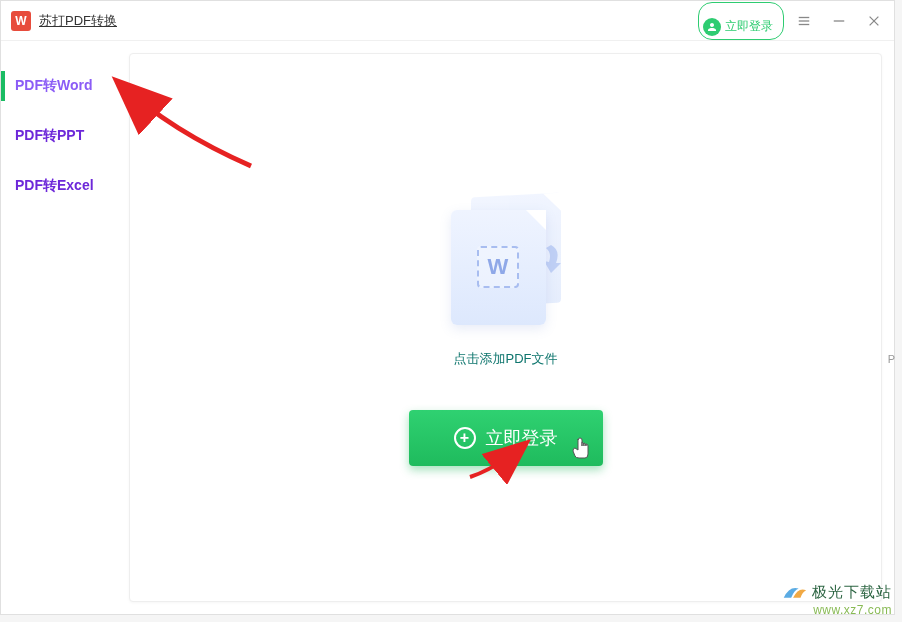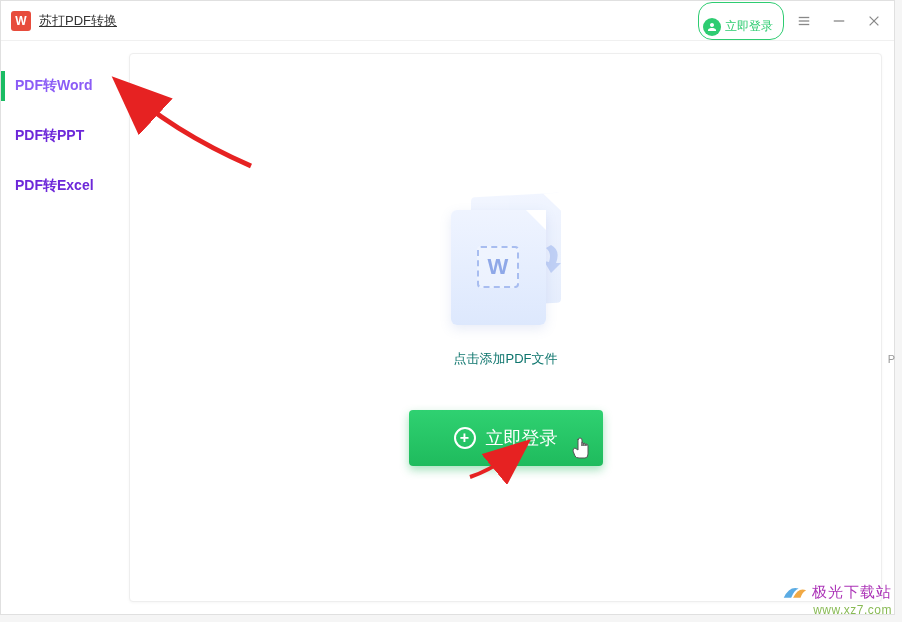--- a/index.html
+++ b/index.html
@@ -289,21 +289,21 @@
       align-items: center;
       justify-content: flex-end;
       gap: 4px;
     }
     .wm-logo {
       width: 28px;
       height: 22px;
       position: relative;
     }
     .wm-text-main {
-      color: #a21caf;
+      color: #14532d;
       font-size: 15px;
       letter-spacing: 1px;
     }
     .wm-text-sub {
       color: #7cb342;
       font-size: 12px;
       letter-spacing: 0.5px;
     }
     .edge-hint {
       position: absolute;

